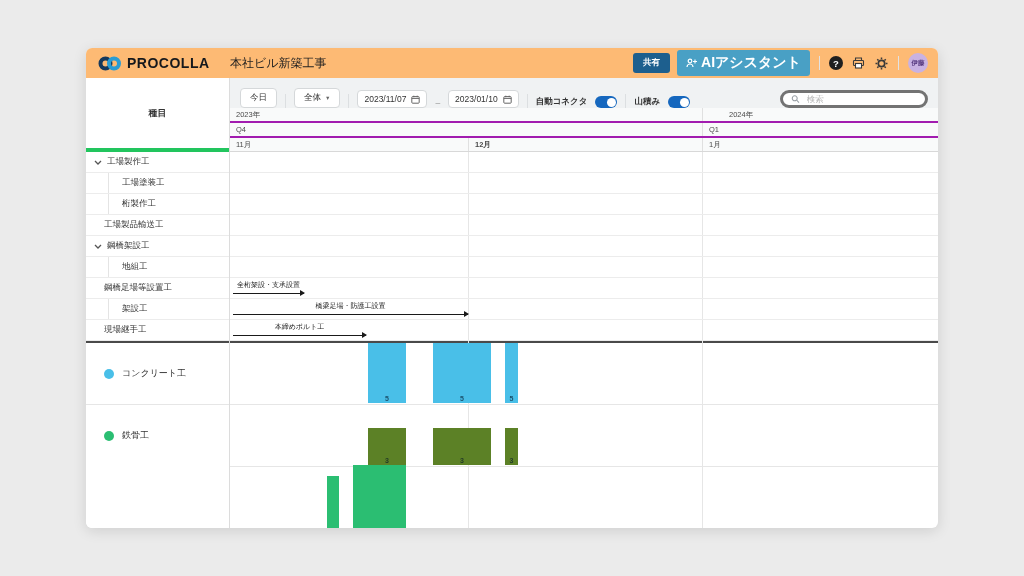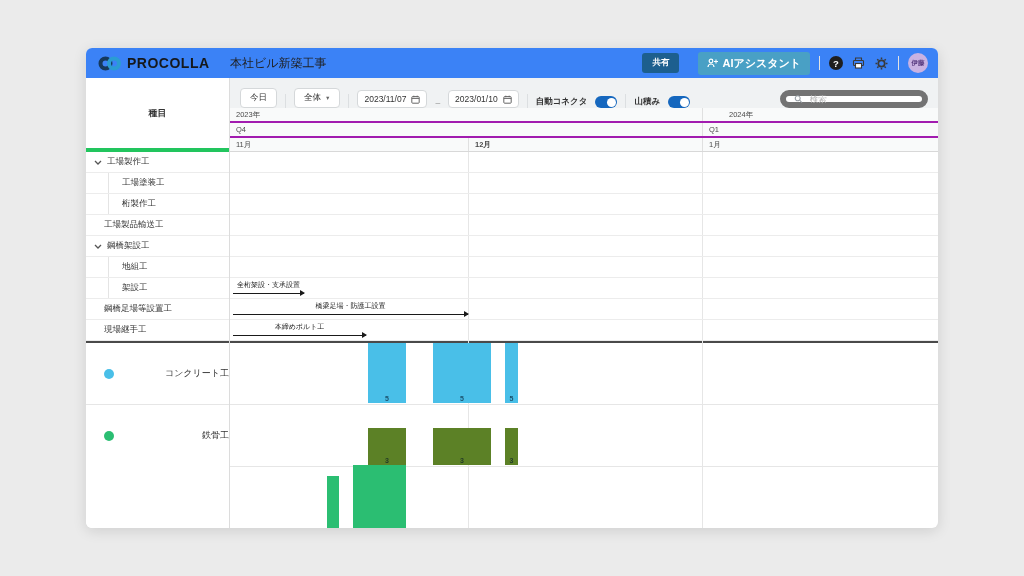--- a/index.html
+++ b/index.html
@@ -3,27 +3,27 @@
 <meta charset="utf-8">
 <style>
   html,body{margin:0;padding:0;width:1024px;height:576px;overflow:hidden;background:#ebebeb;
     font-family:"Liberation Sans","DejaVu Sans",sans-serif;}
   *{box-sizing:border-box;}
   .page{position:relative;width:1024px;height:576px;}
   .app{position:absolute;left:86px;top:48px;width:852px;height:480px;background:#fff;
     border-radius:6px;box-shadow:0 3px 14px rgba(0,0,0,.12);overflow:hidden;display:flex;flex-direction:column;}
 
   
-  .app-header{height:30px;display:flex;align-items:center;padding:0 10px 0 12px;background:#3b82f6;flex:0 0 auto;}
+  .app-header{height:30px;display:flex;align-items:center;padding:0 10px 0 12px;background:#fdba74;flex:0 0 auto;}
   .logo-group{width:132px;display:flex;align-items:center;gap:5px;flex:0 0 auto;}
   .logo-text{font-size:14px;font-weight:800;letter-spacing:.5px;color:#15181c;}
   .title{font-size:12px;font-weight:400;color:#1f1f1f;}
   .header-right{margin-left:auto;display:flex;align-items:center;gap:7px;}
   .btn-share{background:#1d5f8e;color:#fff;font-size:8.5px;font-weight:600;padding:4px 10px;border:none;border-radius:3px;cursor:pointer;font-family:inherit;}
-  .btn-ai{background:#49a0c5;color:#fff;font-size:11px;font-weight:600;padding:4px 9px;border:none;border-radius:3px;cursor:pointer;display:flex;align-items:center;gap:4px;font-family:inherit;margin-left:12px;}
+  .btn-ai{background:#49a0c5;color:#fff;font-size:14px;font-weight:600;padding:4px 9px;border:none;border-radius:3px;cursor:pointer;display:flex;align-items:center;gap:4px;font-family:inherit;}
   .header-sep{width:1px;height:14px;background:#e2e2e2;margin:0 2px;}
   .help{width:14px;height:14px;border-radius:50%;background:#1f1f1f;color:#fff;font-size:9.5px;font-weight:bold;display:flex;align-items:center;justify-content:center;cursor:pointer;}
   .icon-btn{width:16px;height:16px;display:flex;align-items:center;justify-content:center;cursor:pointer;}
   .avatar{width:20px;height:20px;border-radius:50%;background:#c9b2e2;color:#53357c;font-size:6.5px;font-weight:bold;display:flex;align-items:center;justify-content:center;cursor:pointer;}
 
   
   .app-body{flex:1;display:flex;min-height:0;}
   .sidebar{width:144px;flex:0 0 auto;border-right:1px solid #dcdcdc;display:flex;flex-direction:column;background:#fff;}
   .sidebar-header{height:74px;border-bottom:4px solid #22c55e;display:flex;align-items:center;justify-content:center;
     font-size:9px;font-weight:600;color:#333;flex:0 0 auto;font-family:Liberation Mono, monospace;}
@@ -41,21 +41,21 @@
   .tb-btn{background:#fff;border:1px solid #d5d8da;border-radius:4px;font-size:8.5px;color:#333;
     padding:3px 9px;display:flex;align-items:center;gap:4px;cursor:pointer;font-family:inherit;}
   .caret{font-size:5.5px;color:#666;}
   .tb-sep{width:1px;height:14px;background:#dcdfe1;}
   .date-field{background:#fff;border:1px solid #d5d8da;border-radius:4px;font-size:8.5px;color:#333;
     padding:3px 6px;display:flex;align-items:center;gap:5px;cursor:pointer;}
   .date-dash{font-size:8.5px;color:#999;}
   .tgl-label{font-size:8.5px;color:#333;font-weight:600;}
   .toggle{width:22px;height:12px;border-radius:6px;background:#1567be;position:relative;cursor:pointer;display:inline-block;}
   .toggle::after{content:'';position:absolute;right:1.5px;top:1.5px;width:9px;height:9px;border-radius:50%;background:#fff;}
-  .search{margin-left:auto;width:148px;height:18px;background:#fff;border:6px solid #737373;border-radius:9px;
+  .search{margin-left:auto;width:148px;height:18px;background:#fff;border:3px solid #737373;border-radius:9px;
     display:flex;align-items:center;padding:0 8px;gap:5px;}
   .search input{border:none;outline:none;font-size:8.5px;width:100%;color:#333;background:transparent;font-family:inherit;}
   .search input::placeholder{color:#b8b8b8;}
 
   
   .tl-header{height:44px;background:#f9fafa;border-bottom:1px solid #d8d8d8;flex:0 0 auto;font-size:7.5px;color:#4a4a4a;}
   .tl-row{display:flex;border-bottom:2px solid #a21caf;align-items:center;}
   .tl-row:last-child{border-bottom:none;}
   .tl-cell{height:100%;display:flex;align-items:center;padding-left:6px;}
   .tl-cell + .tl-cell{border-left:1px solid #e0e0e0;}
@@ -73,21 +73,21 @@
     font-size:7px;color:#1a1a1a;white-space:nowrap;}
 
   
   .res-rows{border-top:2px solid #4a4a4a;}
   .legend-rows{border-top:2px solid #4a4a4a;}
   .res-row{position:relative;border-bottom:1px solid #e6e6e6;}
   .res-row:last-child{border-bottom:none;}
   .bar{position:absolute;bottom:1px;}
   .res-row:last-child .bar{bottom:0;}
   .bar-val{position:absolute;bottom:1px;width:100%;text-align:center;font-size:7px;color:rgba(0,20,40,.65);font-weight:600;}
-  .legend-row{display:flex;align-items:center;padding-left:18px;gap:8px;border-bottom:1px solid #e6e6e6;font-size:9px;color:#333;justify-content:space-between;}
+  .legend-row{display:flex;align-items:center;padding-left:18px;gap:8px;border-bottom:1px solid #e6e6e6;font-size:9px;color:#333;}
   .legend-row:last-child{border-bottom:none;}
   .dot{width:10px;height:10px;border-radius:50%;flex:0 0 auto;}
 </style>
 </head>
 <body>
 
 <div class="page">
   <div class="app">
 
     <header class="app-header">
@@ -157,25 +157,25 @@
               <span class="chev">
                 <svg width="8" height="5" viewBox="0 0 8 5">
                   <path d="M1 1l3 3 3-3" fill="none" stroke="#555" stroke-width="1.3"></path>
                 </svg>
               </span>
               <span class="side-label">鋼橋架設工</span>
             </div>
             <div class="side-row child">
               <span class="side-label">地組工</span>
             </div>
+            <div class="side-row plain">
+              <span class="side-label">鋼橋足場等設置工</span>
+            </div>
             <div class="side-row child">
               <span class="side-label">架設工</span>
-            </div>
-            <div class="side-row plain">
-              <span class="side-label">鋼橋足場等設置工</span>
             </div>
             <div class="side-row plain">
               <span class="side-label">現場継手工</span>
             </div>
           </div>
         <div class="legend-rows" id="legend-rows">
             <div class="legend-row" style="height: 62px;">
               <span class="dot" style="background: rgb(73, 191, 232);"></span>
               <span class="legend-label">コンクリート工</span>
             </div>

